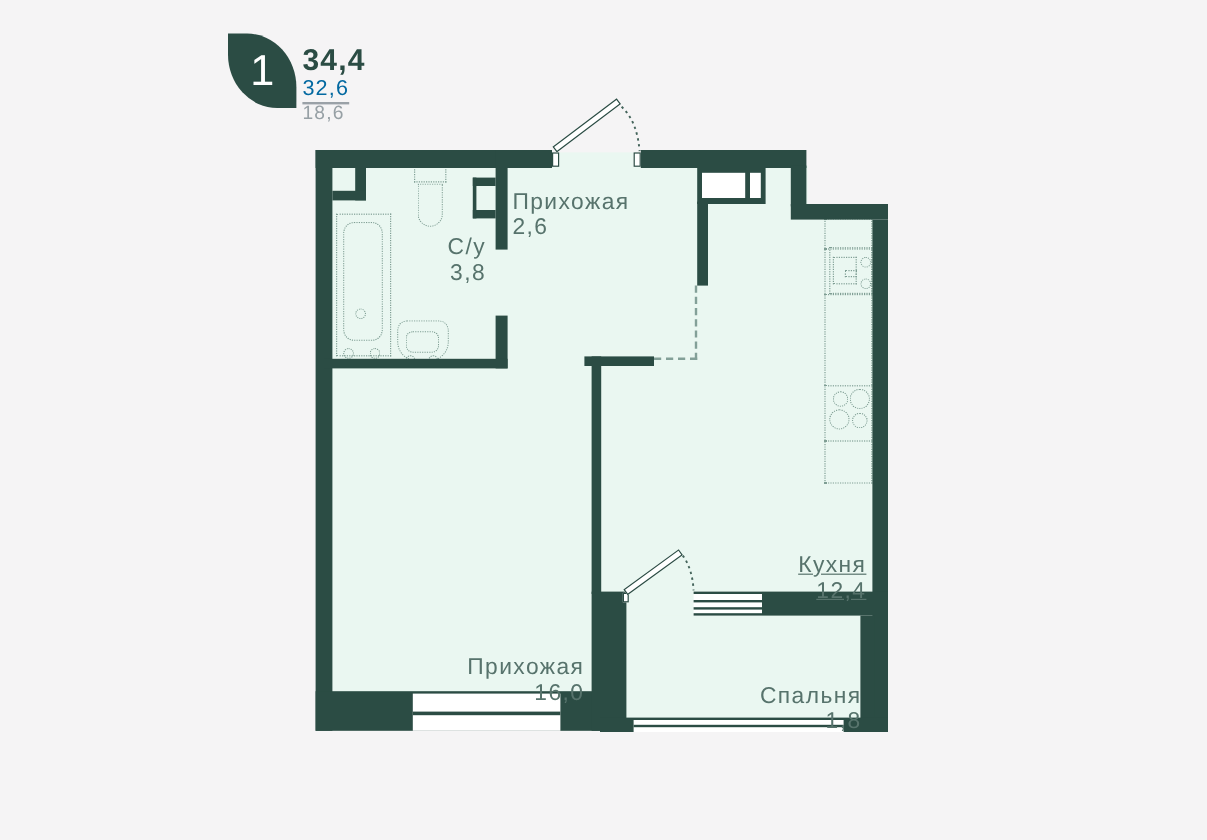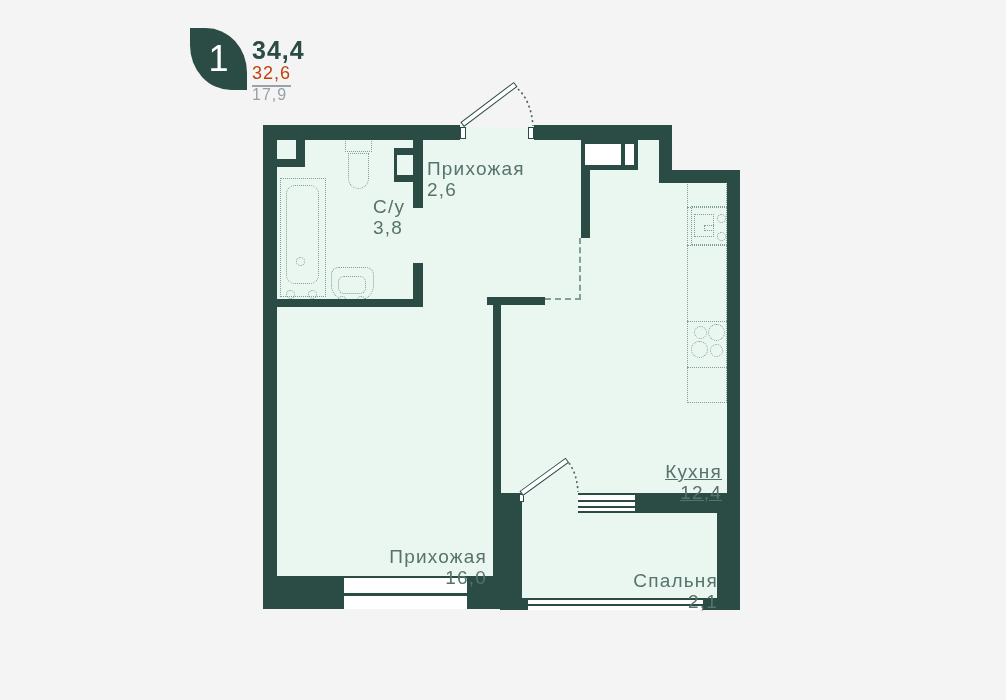--- a/index.html
+++ b/index.html
@@ -29,38 +29,38 @@
   }
   .room-label .area{display:block;}
   .ta-r{text-align:right;}
   .leaf{
     background:#2b4c44;
     border-radius:0 72% 0 72%;
     display:flex;align-items:center;justify-content:center;
   }
   .leaf span{color:#ffffff;font-size:36px;line-height:1;}
   .t-total{color:#2b4c44;font-size:25px;font-weight:bold;letter-spacing:1px;}
-  .t-living{color:#c2410c;font-size:18px;letter-spacing:1px;border-bottom:2px solid #9aa1a7;padding-bottom:1px;display:inline-block;}
+  .t-living{color:#0369a1;font-size:18px;letter-spacing:1px;border-bottom:2px solid #9aa1a7;padding-bottom:1px;display:inline-block;}
   .t-kitchen{color:#97a0a5;font-size:16px;letter-spacing:1px;}
   .door-leaf{
     background:#ffffff;border:1.5px solid #2b4c44;
   }
   svg.overlay{position:absolute;left:0;top:0;pointer-events:none;}
 </style>
 </head>
 <body>
 
 <div class="abs leaf" style="left:190px;top:28px;width:57px;height:62px;">
   <span>1</span>
 </div>
 <div class="abs t-total" style="left:252px;top:36px;">34,4</div>
 <div class="abs" style="left:252px;top:63px;">
   <span class="t-living">32,6</span>
 </div>
-<div class="abs t-kitchen" style="left:252px;top:86px;">17,9</div>
+<div class="abs t-kitchen" style="left:252px;top:86px;">18,6</div>
 
 <div class="abs floor" style="left:276px;top:138px;width:397px;height:440px;"></div>
 <div class="abs floor" style="left:660px;top:172px;width:68px;height:341px;"></div>
 <div class="abs floor" style="left:520px;top:513px;width:198px;height:87px;"></div>
 <div class="abs floor" style="left:466px;top:127px;width:62px;height:13px;"></div>
 
 <div class="abs dash-v" style="left:579px;top:238px;height:62px;"></div>
 <div class="abs dash-h" style="left:545px;top:298px;width:36px;"></div>
 
 <div class="abs dotted" style="left:280px;top:178px;width:46px;height:119px;"></div>
@@ -144,31 +144,31 @@
 <svg class="overlay" width="1006" height="700" viewBox="0 0 1006 700">
   <path d="M 518 89 Q 531 101 533 126" fill="none" stroke="#44645b" stroke-width="1.6" stroke-dasharray="2 3"></path>
   <path d="M 569 463 Q 577 474 578 492" fill="none" stroke="#44645b" stroke-width="1.6" stroke-dasharray="2 3"></path>
 </svg>
 
 <div class="abs room-label" style="left:427px;top:146px;">
   <span>Прихожая</span>
   <span class="area">2,6</span>
 </div>
 
-<div class="abs room-label" style="left:373px;top:184px;">
+<div class="abs room-label" style="left:373px;top:184px;text-align:right;">
   <span>С/у</span>
   <span class="area">3,8</span>
 </div>
 
 <div class="abs room-label ta-r" style="right:284px;top:449px;text-decoration:underline;">
   <span>Кухня</span>
   <span class="area">12,4</span>
 </div>
 
 <div class="abs room-label ta-r" style="right:519px;top:534px;">
   <span>Прихожая</span>
   <span class="area">16,0</span>
 </div>
 
 <div class="abs room-label ta-r" style="right:288px;top:558px;">
   <span>Спальня</span>
-  <span class="area">2,1</span>
+  <span class="area">1,8</span>
 </div>
 
 </body></html>

